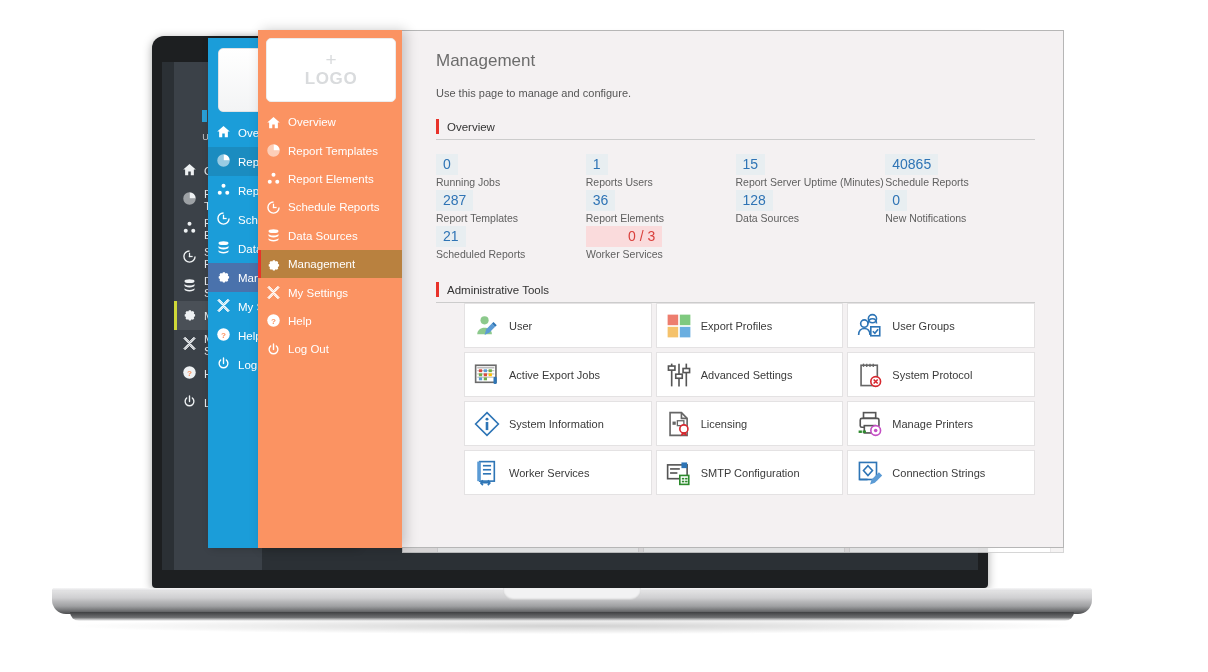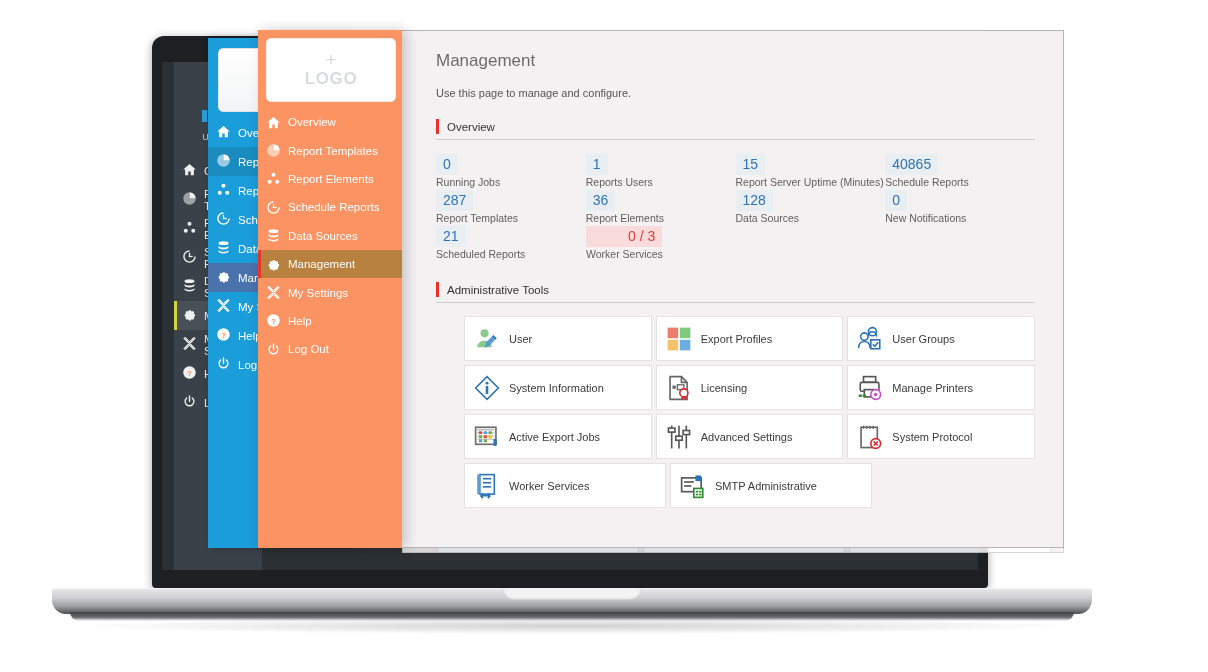--- a/index.html
+++ b/index.html
@@ -156,21 +156,21 @@
   .stat-row { display:flex; }
   .stat { width:150px; }
   .stat .num {
     display:inline-block; font-size:14px; color:#2f74b5;
     background:#e8eef1; padding:2px 7px 3px 7px; line-height:16px;
   }
   .stat .num.danger { color:#d9403c; background:#fadbdc;padding-left:42px; }
   .stat .lbl { font-size:10.5px; color:#606060; line-height:15px; }
 
   
-  .tools { margin-top:13px;padding-left:28px; }
+  .tools { margin-top:0;padding-left:28px; }
   .tool-row { display:flex; gap:4px; margin-bottom:4px; }
   .tool {
     width:200px; height:43px; background:#ffffff;
     border:1px solid #e4e2e3;
     display:flex; align-items:center; cursor:pointer;
   }
   .tool .tic { width:44px; flex:0 0 44px; text-align:center; line-height:0; }
   .tool .tlbl { font-size:11px; color:#3a3a3a; }
 
   
@@ -539,53 +539,20 @@
             <div class="tool">
               <span class="tic"><svg width="26" height="26" viewBox="0 0 32 32">
                   <circle cx="19" cy="7" r="5" fill="none" stroke="#2e75b6" stroke-width="2"></circle>
                   <circle cx="9" cy="13" r="4.5" fill="none" stroke="#2e75b6" stroke-width="2"></circle>
                   <path d="M2 27c0-5 3-8 7-8s7 3 7 8" fill="none" stroke="#2e75b6" stroke-width="2"></path>
                   <path d="M14 13c0-4 2-6 5-6s5 2 5 6" fill="none" stroke="#2e75b6" stroke-width="2"></path>
                   <rect x="17" y="17" width="11" height="11" fill="#fff" stroke="#2e75b6" stroke-width="2"></rect>
                   <path d="M19.5 22.5l2.5 2.5 4-5" fill="none" stroke="#2e75b6" stroke-width="2"></path>
                 </svg></span>
               <span class="tlbl">User Groups</span>
-            </div>
-          </div>
-          <div class="tool-row">
-            <div class="tool">
-              <span class="tic"><svg width="26" height="26" viewBox="0 0 32 32">
-                  <path d="M16 2 L30 16 L16 30 L2 16 Z" fill="#fff" stroke="#2e75b6" stroke-width="2"></path>
-                  <circle cx="16" cy="10" r="1.8" fill="#2e75b6"></circle>
-                  <rect x="14.4" y="13.5" width="3.2" height="10" fill="#2e75b6"></rect>
-                </svg></span>
-              <span class="tlbl">System Information</span>
-            </div>
-            <div class="tool">
-              <span class="tic"><svg width="26" height="26" viewBox="0 0 32 32">
-                  <path d="M5 2h14l7 7v21H5z" fill="#fff" stroke="#666" stroke-width="2"></path>
-                  <path d="M19 2v7h7" fill="none" stroke="#666" stroke-width="2"></path>
-                  <rect x="8" y="13" width="4" height="4" fill="#666"></rect>
-                  <rect x="14" y="12" width="8" height="6" fill="#fff" stroke="#666" stroke-width="1.6"></rect>
-                  <circle cx="22" cy="22" r="5" fill="#fff" stroke="#d7282f" stroke-width="2"></circle>
-                  <path d="M19.5 26l-1.5 5 4-2 4 2-1.5-5" fill="#d7282f"></path>
-                </svg></span>
-              <span class="tlbl">Licensing</span>
-            </div>
-            <div class="tool">
-              <span class="tic"><svg width="26" height="26" viewBox="0 0 32 32">
-                  <rect x="8" y="2" width="15" height="7" fill="#fff" stroke="#555" stroke-width="2"></rect>
-                  <rect x="4" y="9" width="23" height="11" rx="2" fill="#fff" stroke="#555" stroke-width="2"></rect>
-                  <rect x="9" y="18" width="13" height="9" fill="#fff" stroke="#555" stroke-width="2"></rect>
-                  <rect x="2" y="24" width="4" height="3" fill="#2d8a2d"></rect>
-                  <rect x="7" y="24" width="4" height="3" fill="#2d8a2d"></rect>
-                  <circle cx="23" cy="24" r="6" fill="#fff" stroke="#c44fc4" stroke-width="2"></circle>
-                  <circle cx="23" cy="24" r="2.2" fill="#c44fc4"></circle>
-                </svg></span>
-              <span class="tlbl">Manage Printers</span>
             </div>
           </div>
           <div class="tool-row">
             <div class="tool">
               <span class="tic"><svg width="26" height="26" viewBox="0 0 32 32">
                   <rect x="2" y="4" width="25" height="21" fill="#fff" stroke="#6b6b6b" stroke-width="2"></rect>
                   <g fill="#6b6b6b" opacity=".45">
                     <rect x="4" y="6" width="21" height="2"></rect>
                     <rect x="4" y="10" width="21" height="1.4"></rect>
                     <rect x="4" y="14" width="21" height="1.4"></rect>
@@ -627,20 +594,53 @@
                   </g>
                   <circle cx="23" cy="24" r="6" fill="#fff" stroke="#d7282f" stroke-width="2"></circle>
                   <path d="M20.5 21.5l5 5M25.5 21.5l-5 5" stroke="#d7282f" stroke-width="2"></path>
                 </svg></span>
               <span class="tlbl">System Protocol</span>
             </div>
           </div>
           <div class="tool-row">
             <div class="tool">
               <span class="tic"><svg width="26" height="26" viewBox="0 0 32 32">
+                  <path d="M16 2 L30 16 L16 30 L2 16 Z" fill="#fff" stroke="#2e75b6" stroke-width="2"></path>
+                  <circle cx="16" cy="10" r="1.8" fill="#2e75b6"></circle>
+                  <rect x="14.4" y="13.5" width="3.2" height="10" fill="#2e75b6"></rect>
+                </svg></span>
+              <span class="tlbl">System Information</span>
+            </div>
+            <div class="tool">
+              <span class="tic"><svg width="26" height="26" viewBox="0 0 32 32">
+                  <path d="M5 2h14l7 7v21H5z" fill="#fff" stroke="#666" stroke-width="2"></path>
+                  <path d="M19 2v7h7" fill="none" stroke="#666" stroke-width="2"></path>
+                  <rect x="8" y="13" width="4" height="4" fill="#666"></rect>
+                  <rect x="14" y="12" width="8" height="6" fill="#fff" stroke="#666" stroke-width="1.6"></rect>
+                  <circle cx="22" cy="22" r="5" fill="#fff" stroke="#d7282f" stroke-width="2"></circle>
+                  <path d="M19.5 26l-1.5 5 4-2 4 2-1.5-5" fill="#d7282f"></path>
+                </svg></span>
+              <span class="tlbl">Licensing</span>
+            </div>
+            <div class="tool">
+              <span class="tic"><svg width="26" height="26" viewBox="0 0 32 32">
+                  <rect x="8" y="2" width="15" height="7" fill="#fff" stroke="#555" stroke-width="2"></rect>
+                  <rect x="4" y="9" width="23" height="11" rx="2" fill="#fff" stroke="#555" stroke-width="2"></rect>
+                  <rect x="9" y="18" width="13" height="9" fill="#fff" stroke="#555" stroke-width="2"></rect>
+                  <rect x="2" y="24" width="4" height="3" fill="#2d8a2d"></rect>
+                  <rect x="7" y="24" width="4" height="3" fill="#2d8a2d"></rect>
+                  <circle cx="23" cy="24" r="6" fill="#fff" stroke="#c44fc4" stroke-width="2"></circle>
+                  <circle cx="23" cy="24" r="2.2" fill="#c44fc4"></circle>
+                </svg></span>
+              <span class="tlbl">Manage Printers</span>
+            </div>
+          </div>
+          <div class="tool-row">
+            <div class="tool">
+              <span class="tic"><svg width="26" height="26" viewBox="0 0 32 32">
                   <rect x="7" y="2" width="18" height="24" fill="#fff" stroke="#2e75b6" stroke-width="2"></rect>
                   <rect x="4" y="2" width="4" height="24" fill="#5b9bd5"></rect>
                   <g fill="#2e75b6">
                     <rect x="11" y="6" width="10" height="2"></rect>
                     <rect x="11" y="11" width="10" height="2"></rect>
                     <rect x="11" y="16" width="10" height="2"></rect>
                   </g>
                   <path d="M8 28h12M8 28l3-3M8 28l3 3M20 28l-3-3M20 28l-3 3" fill="none" stroke="#2e75b6" stroke-width="2"></path>
                 </svg></span>
               <span class="tlbl">Worker Services</span>
@@ -654,21 +654,30 @@
                   </g>
                   <rect x="19" y="3" width="7" height="7" fill="#2e75b6"></rect>
                   <rect x="17" y="19" width="11" height="11" fill="#fff" stroke="#2d8a2d" stroke-width="2"></rect>
                   <g fill="#2d8a2d">
                     <rect x="19.5" y="22" width="3" height="2"></rect>
                     <rect x="23.5" y="22" width="3" height="2"></rect>
                     <rect x="19.5" y="25.5" width="3" height="2"></rect>
                     <rect x="23.5" y="25.5" width="3" height="2"></rect>
                   </g>
                 </svg></span>
-              <span class="tlbl">SMTP Administrative</span>
+              <span class="tlbl">SMTP Configuration</span>
+            </div>
+            <div class="tool">
+              <span class="tic"><svg width="26" height="26" viewBox="0 0 32 32">
+                  <rect x="3" y="3" width="21" height="21" fill="#fff" stroke="#2e75b6" stroke-width="2"></rect>
+                  <path d="M13.5 7 L19 13 L13.5 19 L8 13 Z" fill="none" stroke="#2e75b6" stroke-width="2"></path>
+                  <path d="M3 24h10" stroke="#2e75b6" stroke-width="2"></path>
+                  <path d="M16 30l2-6 9-9 4 4-9 9z" fill="#5b9bd5"></path>
+                </svg></span>
+              <span class="tlbl">Connection Strings</span>
             </div>
           </div>
         </div>
     </div>
   </div>
 
   <div class="laptop-base">
     <div class="laptop-notch"></div>
   </div>
   <div class="laptop-foot"></div>

